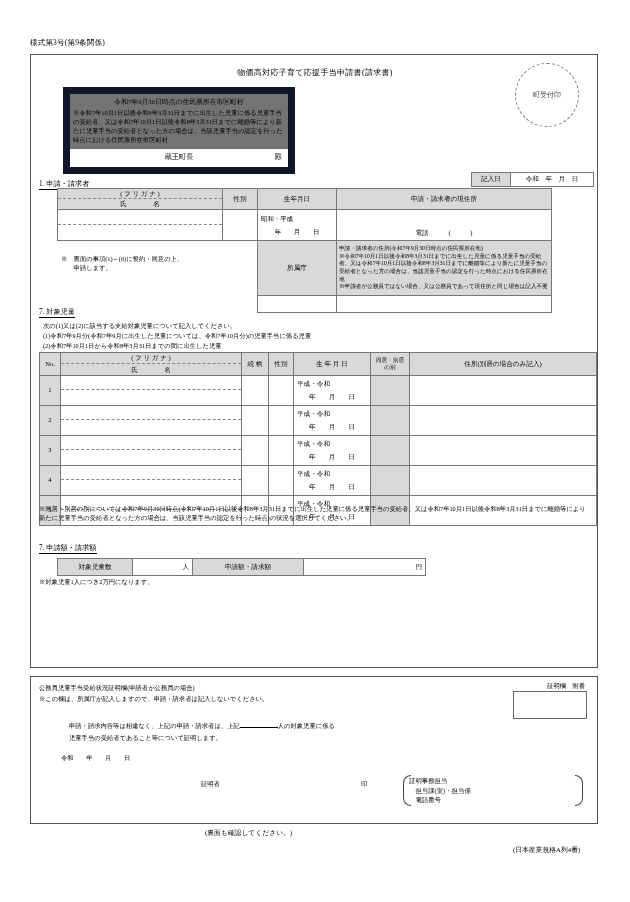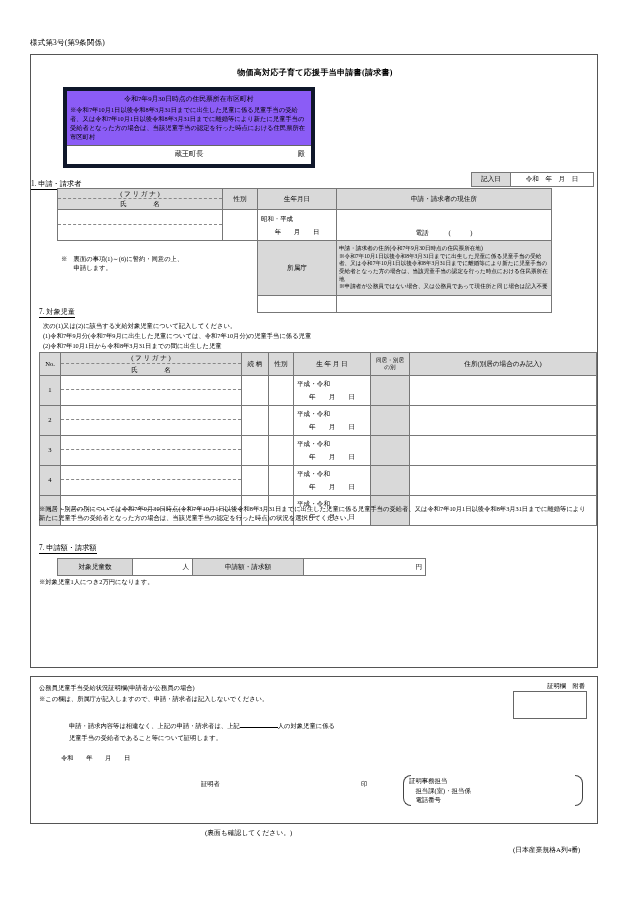--- a/index.html
+++ b/index.html
@@ -13,28 +13,28 @@
   }
   .page{position:absolute;left:0;top:0;width:630px;height:902px;}
 
   
   .form-no{position:absolute;left:30px;top:38px;font-size:7.5px;letter-spacing:.2px;}
 
   
   .outer{position:absolute;left:30px;top:54px;width:568px;height:614px;border:1px solid #555;box-sizing:border-box;}
   .outer2{position:absolute;left:30px;top:676px;width:568px;height:148px;border:1px solid #555;box-sizing:border-box;}
 
-  .title{position:absolute;left:0;top:12px;width:568px;text-align:center;font-size:8px;font-weight:bold;letter-spacing:.3px;}
+  .title{position:absolute;left:0;top:12px;width:568px;text-align:center;font-size:8px;font-weight:normal;letter-spacing:.3px;}
 
   
   .seal{position:absolute;right:18px;top:8px;width:62px;height:62px;border:1px dashed #777;border-radius:50%;
         display:flex;align-items:center;justify-content:center;font-size:7px;color:#444;}
 
   
-  .addrbox{position:absolute;left:32px;top:32px;width:252px;border:4px solid #0f172a;background:#8b5cf6;box-sizing:border-box;padding:0;}
+  .addrbox{position:absolute;left:32px;top:32px;width:232px;border:7px solid #0f172a;background:#737373;box-sizing:border-box;padding:0;}
   .addrbox .l1{text-align:center;font-size:6.8px;padding:3px 0 2px;}
   .addrbox .body{font-size:6.3px;line-height:1.42;padding:0 3px 3px 3px;}
   .addrbox .mayor{border-top:1px solid #666;background:#fff;font-size:7.2px;padding:3px 4px 3px 0;position:relative;height:12px;}
   .addrbox .mayor .nm{position:absolute;left:0;right:0;text-align:center;top:3px;}
   .addrbox .mayor .dono{position:absolute;right:6px;top:3px;}
 
   
   .sec{position:absolute;font-size:7.2px;border-bottom:1px solid #000;padding-bottom:0px;}
 
   
@@ -61,31 +61,34 @@
 <body>
 
 <div class="page">
 
   <div class="form-no">様式第3号(第9条関係)</div>
 
   <div class="outer">
 
     <div class="title">物価高対応子育て応援手当申請書(請求書)</div>
 
+    <div class="seal">
+      <span>町受付印</span>
+    </div>
 
     <div class="addrbox">
       <div class="l1">令和7年9月30日時点の住民票所在市区町村</div>
       <div class="body">※令和7年10月1日以後令和8年3月31日までに出生した児童に係る児童手当の受給者、又は令和7年10月1日以後令和8年3月31日までに離婚等により新たに児童手当の受給者となった方の場合は、当該児童手当の認定を行った時点における住民票所在市区町村</div>
       <div class="mayor">
         <span class="nm">蔵王町長</span>
         <span class="dono">殿</span>
       </div>
     </div>
 
-    <div class="sec" style="left:0;top:124px;">1. 申請・請求者</div>
+    <div class="sec" style="left:8px;top:124px;">1. 申請・請求者</div>
 
     <table class="g" style="left:440px;top:117px;">
       <tbody>
           <tr>
         <td class="sh" style="width:38px;height:13px;">記入日</td>
         <td class="wh" style="width:82px;height:13px;">令和　年　月　日</td>
       </tr>
     </tbody>
       </table>
 

